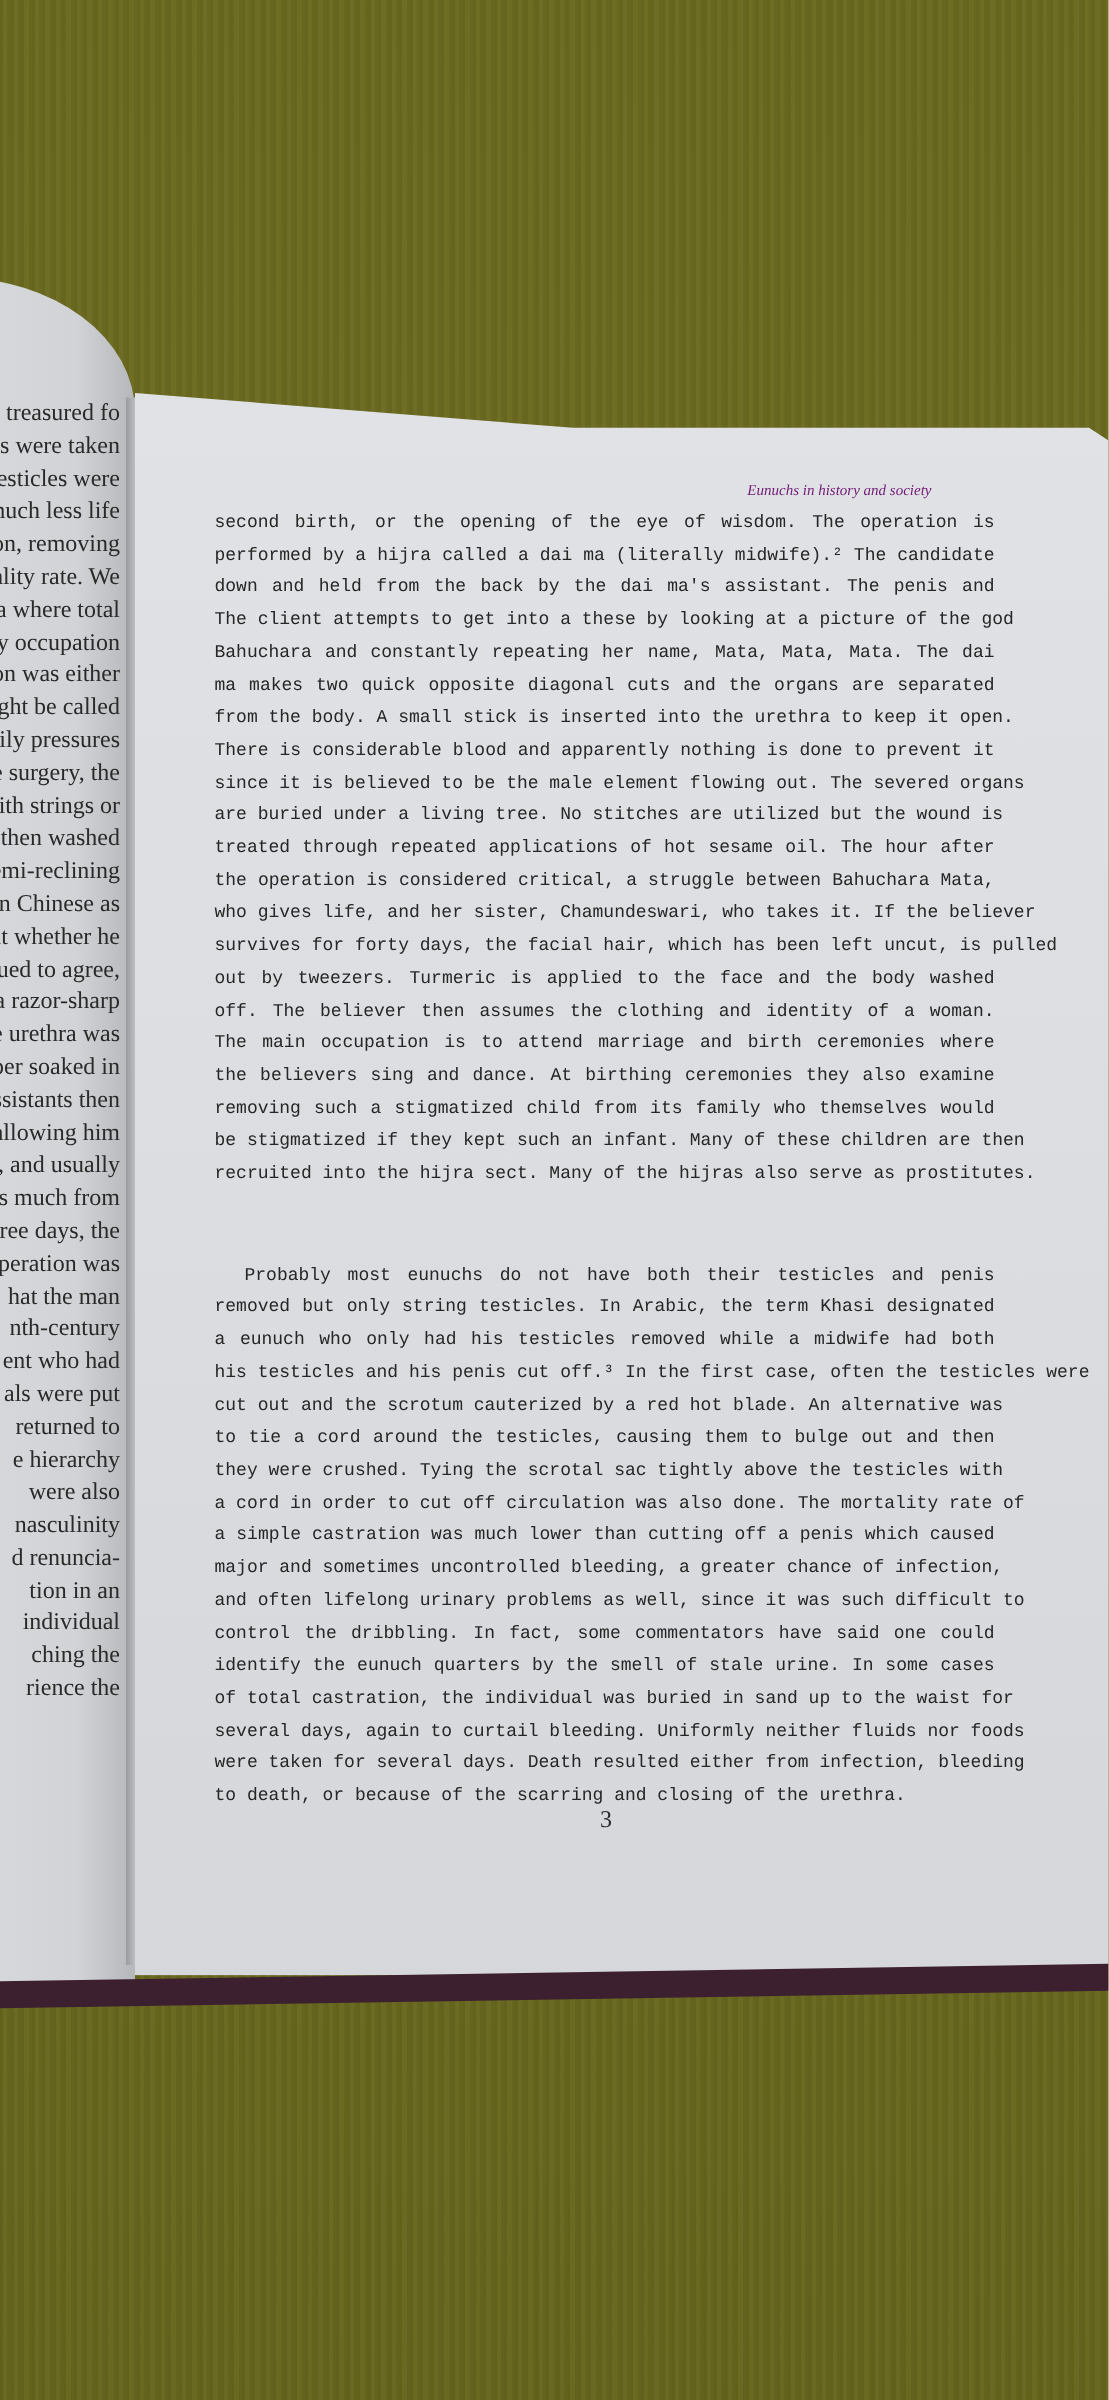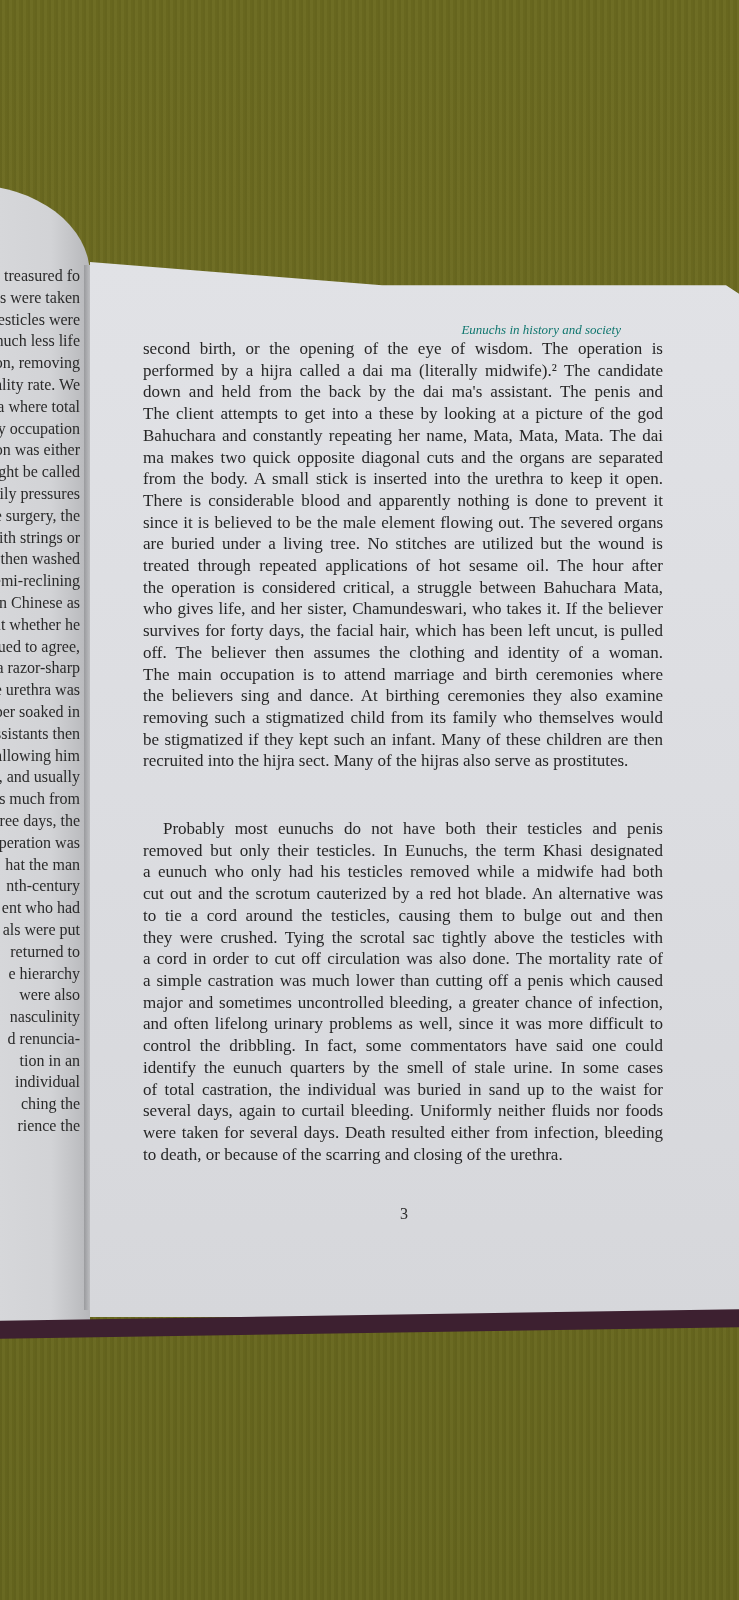--- a/index.html
+++ b/index.html
@@ -31,26 +31,27 @@
     background: #3d2030;
     transform: skewY(-0.9deg);
   }
   .right-page {
     position: absolute; left: 90px; top: 262px; width: 649px; height: 1055px;
     background: linear-gradient(180deg, #e1e2e6 0%, #dcdde1 50%, #d6d7db 100%);
     clip-path: polygon(0 0, 45% 2.2%, 98% 2.2%, 100% 3%, 100% 100%, 0 100%);
   }
   .running-head {
     position: absolute; right: 118px; top: 322px;
-    font-style: italic; font-size: 13px; color: #0f766e;
+    font-style: italic; font-size: 10px; color: #701a75;
   }
   .body-text {
     position: absolute; left: 143px; top: 338px; width: 520px;
-    font-size: 17px; line-height: 21.7px; color: #262626;
+    font-size: 12px; line-height: 21.7px; color: #262626;
     text-align: justify;
+    font-family: Liberation Mono, monospace;
   }
   .text-line { display: block; white-space: nowrap; text-align-last: justify; }
   .text-line.last { text-align-last: left; }
   .indent { padding-left: 20px; margin-top: 46px; }
   .page-number {
     position: absolute; left: 400px; top: 1205px; font-size: 16px; color: #2b2b2b;
   }
 </style>
 </head>
 <body>
@@ -72,36 +73,38 @@
     <span class="text-line">Bahuchara and constantly repeating her name, Mata, Mata, Mata. The dai</span>
     <span class="text-line">ma makes two quick opposite diagonal cuts and the organs are separated</span>
     <span class="text-line">from the body. A small stick is inserted into the urethra to keep it open.</span>
     <span class="text-line">There is considerable blood and apparently nothing is done to prevent it</span>
     <span class="text-line">since it is believed to be the male element flowing out. The severed organs</span>
     <span class="text-line">are buried under a living tree. No stitches are utilized but the wound is</span>
     <span class="text-line">treated through repeated applications of hot sesame oil. The hour after</span>
     <span class="text-line">the operation is considered critical, a struggle between Bahuchara Mata,</span>
     <span class="text-line">who gives life, and her sister, Chamundeswari, who takes it. If the believer</span>
     <span class="text-line">survives for forty days, the facial hair, which has been left uncut, is pulled</span>
+    <span class="text-line">out by tweezers. Turmeric is applied to the face and the body washed</span>
     <span class="text-line">off. The believer then assumes the clothing and identity of a woman.</span>
     <span class="text-line">The main occupation is to attend marriage and birth ceremonies where</span>
     <span class="text-line">the believers sing and dance. At birthing ceremonies they also examine</span>
     <span class="text-line">removing such a stigmatized child from its family who themselves would</span>
     <span class="text-line">be stigmatized if they kept such an infant. Many of these children are then</span>
     <span class="text-line last">recruited into the hijra sect. Many of the hijras also serve as prostitutes.</span>
     <span class="text-line indent">Probably most eunuchs do not have both their testicles and penis</span>
-    <span class="text-line">removed but only their testicles. In Eunuchs, the term Khasi designated</span>
+    <span class="text-line">removed but only string testicles. In Arabic, the term Khasi designated</span>
     <span class="text-line">a eunuch who only had his testicles removed while a midwife had both</span>
+    <span class="text-line">his testicles and his penis cut off.³ In the first case, often the testicles were</span>
     <span class="text-line">cut out and the scrotum cauterized by a red hot blade. An alternative was</span>
     <span class="text-line">to tie a cord around the testicles, causing them to bulge out and then</span>
     <span class="text-line">they were crushed. Tying the scrotal sac tightly above the testicles with</span>
     <span class="text-line">a cord in order to cut off circulation was also done. The mortality rate of</span>
     <span class="text-line">a simple castration was much lower than cutting off a penis which caused</span>
     <span class="text-line">major and sometimes uncontrolled bleeding, a greater chance of infection,</span>
-    <span class="text-line">and often lifelong urinary problems as well, since it was more difficult to</span>
+    <span class="text-line">and often lifelong urinary problems as well, since it was such difficult to</span>
     <span class="text-line">control the dribbling. In fact, some commentators have said one could</span>
     <span class="text-line">identify the eunuch quarters by the smell of stale urine. In some cases</span>
     <span class="text-line">of total castration, the individual was buried in sand up to the waist for</span>
     <span class="text-line">several days, again to curtail bleeding. Uniformly neither fluids nor foods</span>
     <span class="text-line">were taken for several days. Death resulted either from infection, bleeding</span>
     <span class="text-line last">to death, or because of the scarring and closing of the urethra.</span>
   </div>
 
 <div class="page-number">3</div>
 

